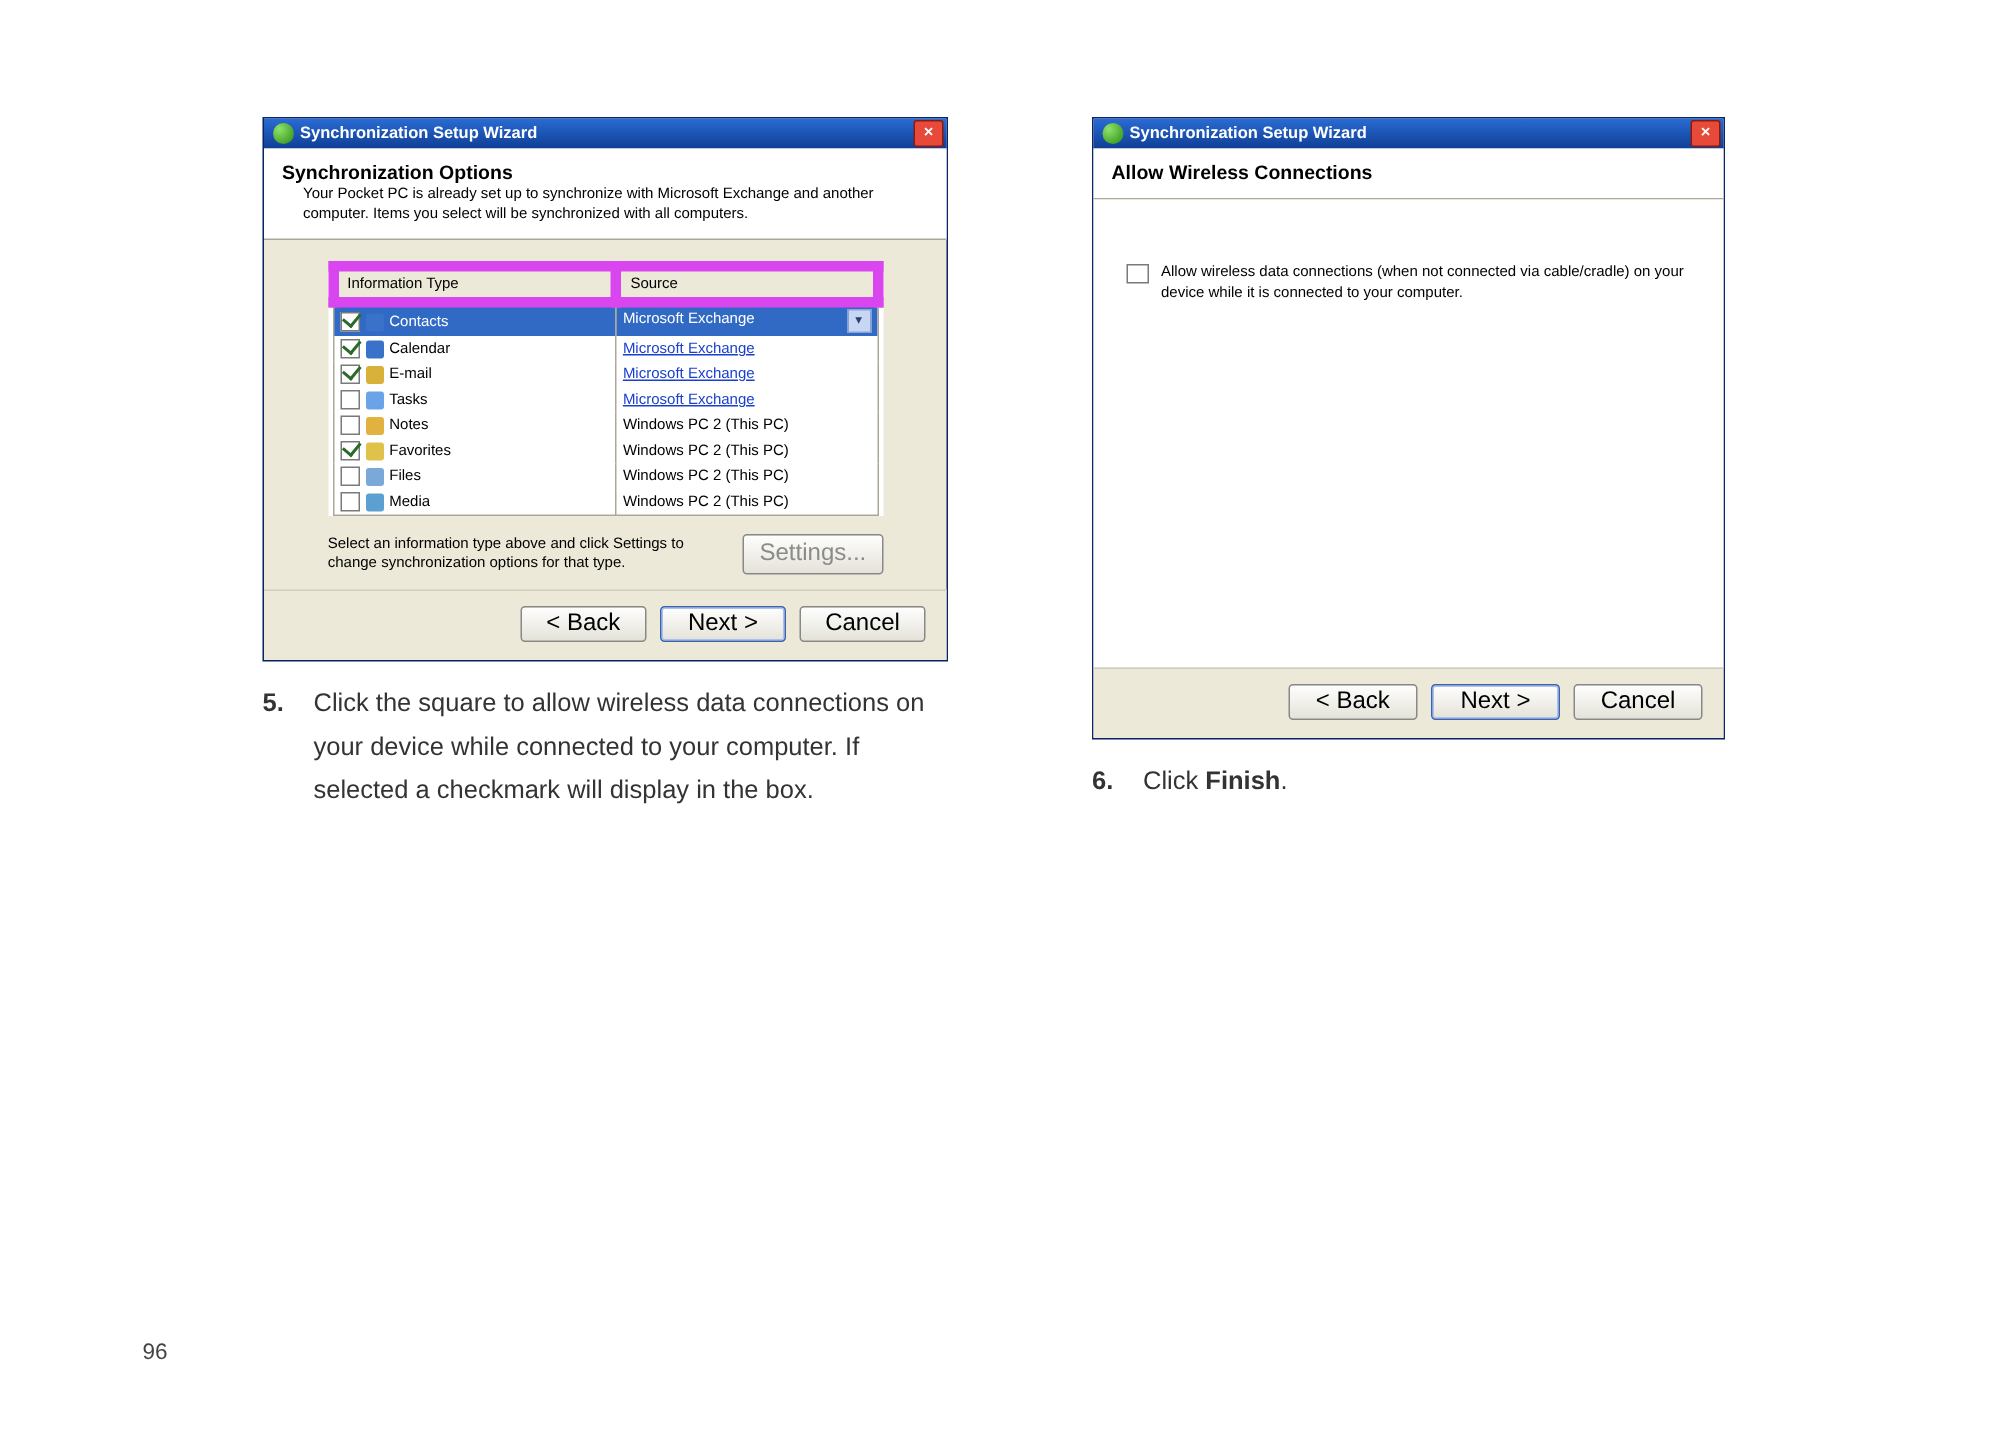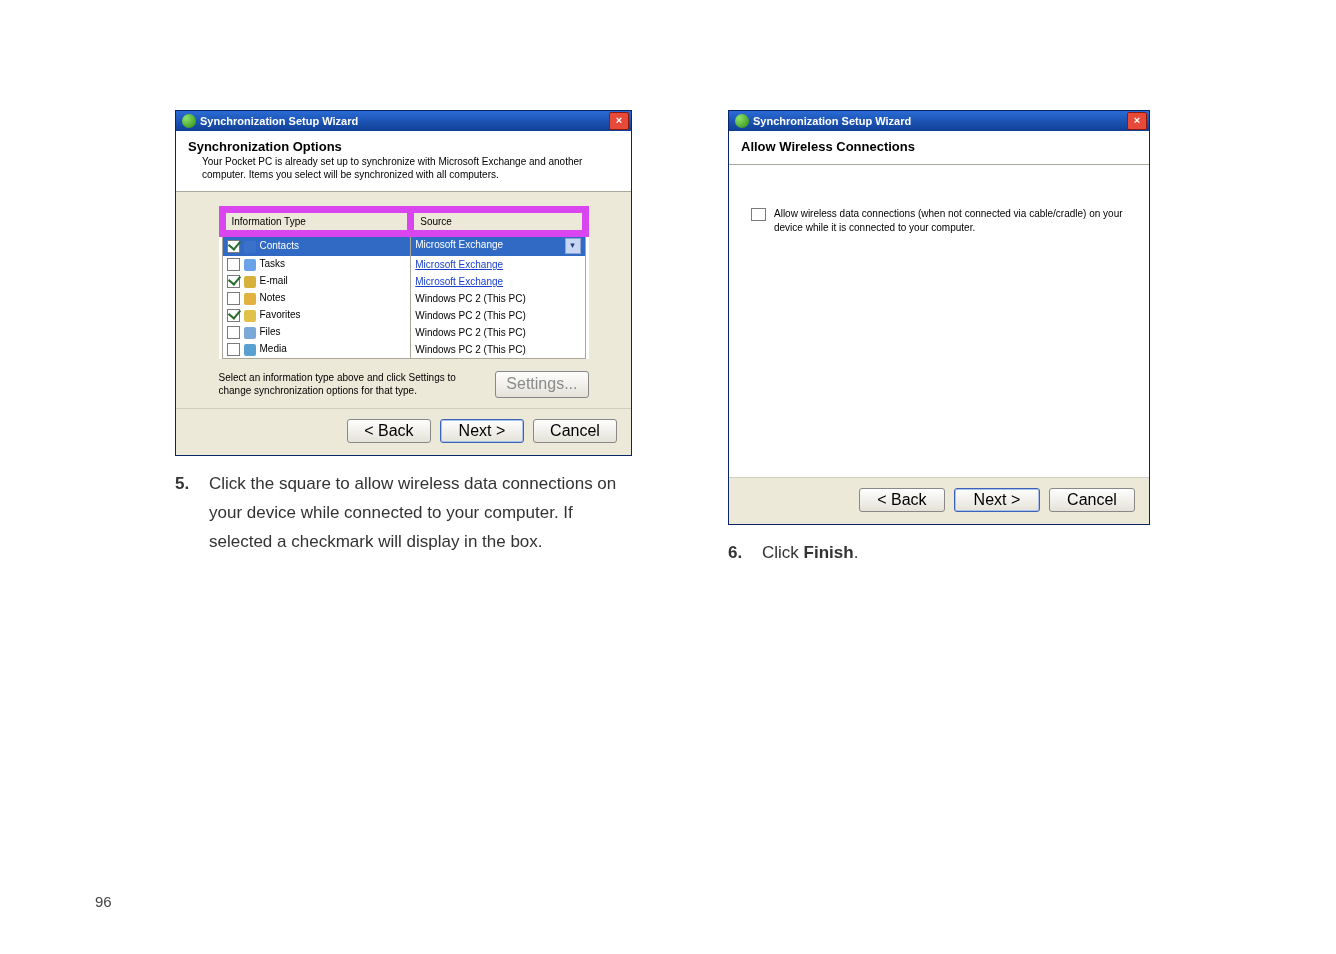--- a/index.html
+++ b/index.html
@@ -12,21 +12,21 @@
     color: #333;
   }
   .page {
     position: relative;
     width: 1336px;
     height: 954px;
   }
   .columns {
     display: flex;
     flex-direction: row;
-    padding-top: 110px;
+    padding-top: 78px;
   }
   .col-left {
     width: 50%;
     padding-left: 175px;
     padding-right: 36px;
     box-sizing: border-box;
   }
   .col-right {
     width: 50%;
     padding-left: 60px;
@@ -237,25 +237,29 @@
                 <th style="width:52%;">Information Type</th>
                 <th>Source</th>
               </tr>
             </thead>
             <tbody id="sync-rows">
                 <tr class="row-sel">
                   <td><span class="chk checked"></span><span class="ico" style="background: rgb(59, 114, 201);"></span><span>Contacts</span></td>
                   <td><span>Microsoft Exchange</span><span class="dd-arrow">▾</span></td>
                 </tr>
                 <tr>
+                  <td><span class="chk checked"></span><span class="ico" style="background: rgb(59, 114, 201);"></span><span>Calendar</span></td>
+                  <td><span class="link-blue">Microsoft Exchange</span></td>
+                </tr>
+                <tr>
+                  <td><span class="chk checked"></span><span class="ico" style="background: rgb(216, 177, 58);"></span><span>E-mail</span></td>
+                  <td><span class="link-blue">Microsoft Exchange</span></td>
+                </tr>
+                <tr>
                   <td><span class="chk"></span><span class="ico" style="background: rgb(106, 163, 232);"></span><span>Tasks</span></td>
-                  <td><span class="link-blue">Microsoft Exchange</span></td>
-                </tr>
-                <tr>
-                  <td><span class="chk checked"></span><span class="ico" style="background: rgb(216, 177, 58);"></span><span>E-mail</span></td>
                   <td><span class="link-blue">Microsoft Exchange</span></td>
                 </tr>
                 <tr>
                   <td><span class="chk"></span><span class="ico" style="background: rgb(226, 178, 62);"></span><span>Notes</span></td>
                   <td><span>Windows PC 2 (This PC)</span></td>
                 </tr>
                 <tr>
                   <td><span class="chk checked"></span><span class="ico" style="background: rgb(224, 194, 74);"></span><span>Favorites</span></td>
                   <td><span>Windows PC 2 (This PC)</span></td>
                 </tr>

